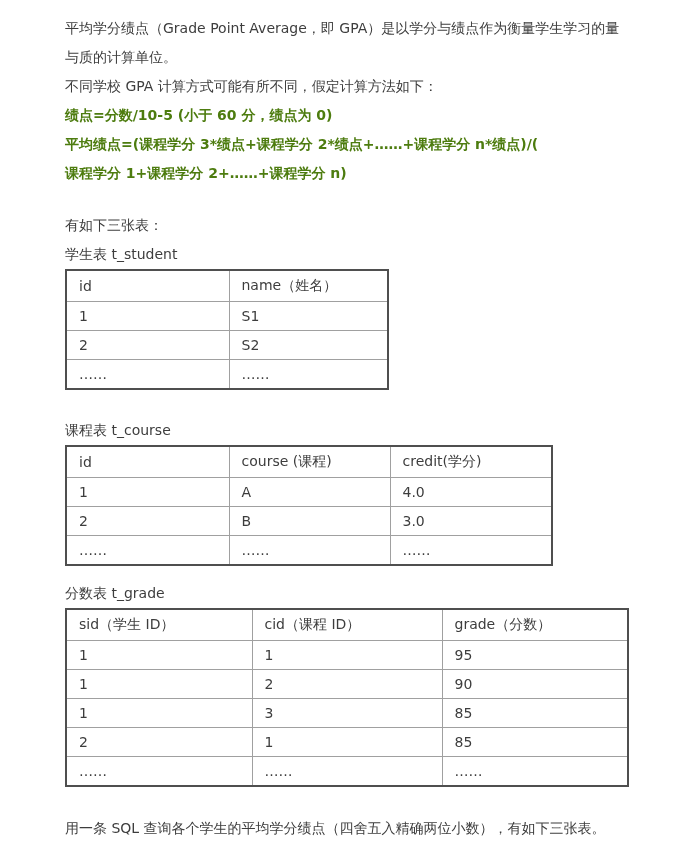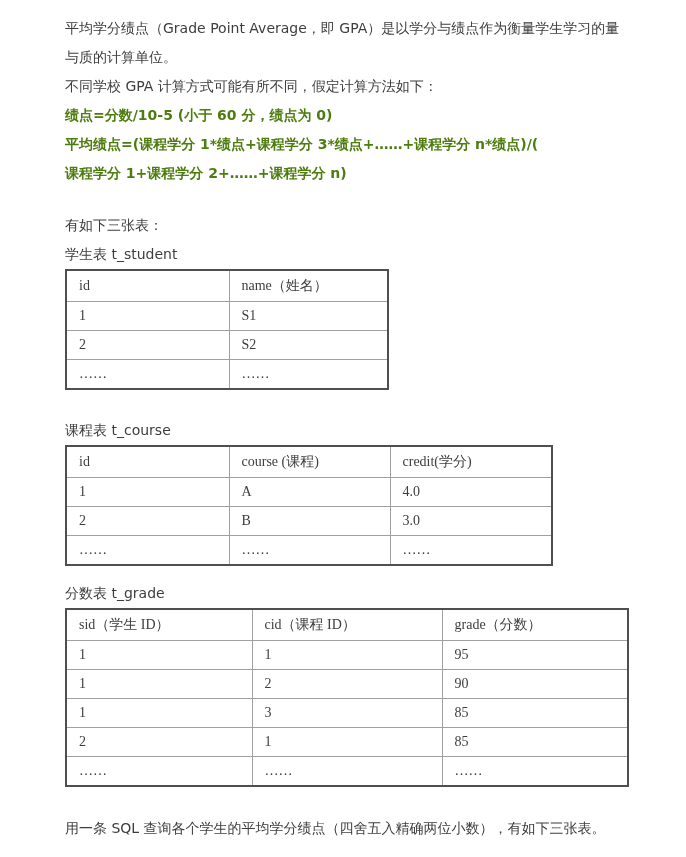--- a/index.html
+++ b/index.html
@@ -44,21 +44,20 @@
   }
   table.doc-table td {
     border: 1px solid #a0a0a0;
     font-size: 14px;
     color: #3d3d3d;
     padding: 0 6px 0 12px;
     height: 28px;
     vertical-align: middle;
     overflow: hidden;
     white-space: nowrap;
-    font-family: Liberation Serif, serif;
   }
   table.doc-table tr.hdr td {
     height: 30px;
   }
   .question {
     margin-top: 27px;
     font-size: 14px;
     height: 29px;
     line-height: 29px;
     white-space: nowrap;
@@ -66,21 +65,21 @@
 </style>
 </head>
 <body>
 
 <div class="page">
 
   <div class="line">平均学分绩点（Grade Point Average，即 GPA）是以学分与绩点作为衡量学生学习的量</div>
   <div class="line">与质的计算单位。</div>
   <div class="line">不同学校 GPA 计算方式可能有所不同，假定计算方法如下：</div>
   <div class="line bold">绩点=分数/10-5 (小于 60 分，绩点为 0)</div>
-  <div class="line bold">平均绩点=(课程学分 1*绩点+课程学分 3*绩点+……+课程学分 n*绩点)/(</div>
+  <div class="line bold">平均绩点=(课程学分 3*绩点+课程学分 2*绩点+……+课程学分 n*绩点)/(</div>
   <div class="line bold">课程学分 1+课程学分 2+……+课程学分 n)</div>
 
   <div class="line tables-intro">有如下三张表：</div>
 
   <div class="tbl-label">学生表 t_student</div>
   <table class="doc-table" style="width:322px">
     <colgroup>
         <col style="width:163px">
         <col style="width:159px">
       </colgroup>

